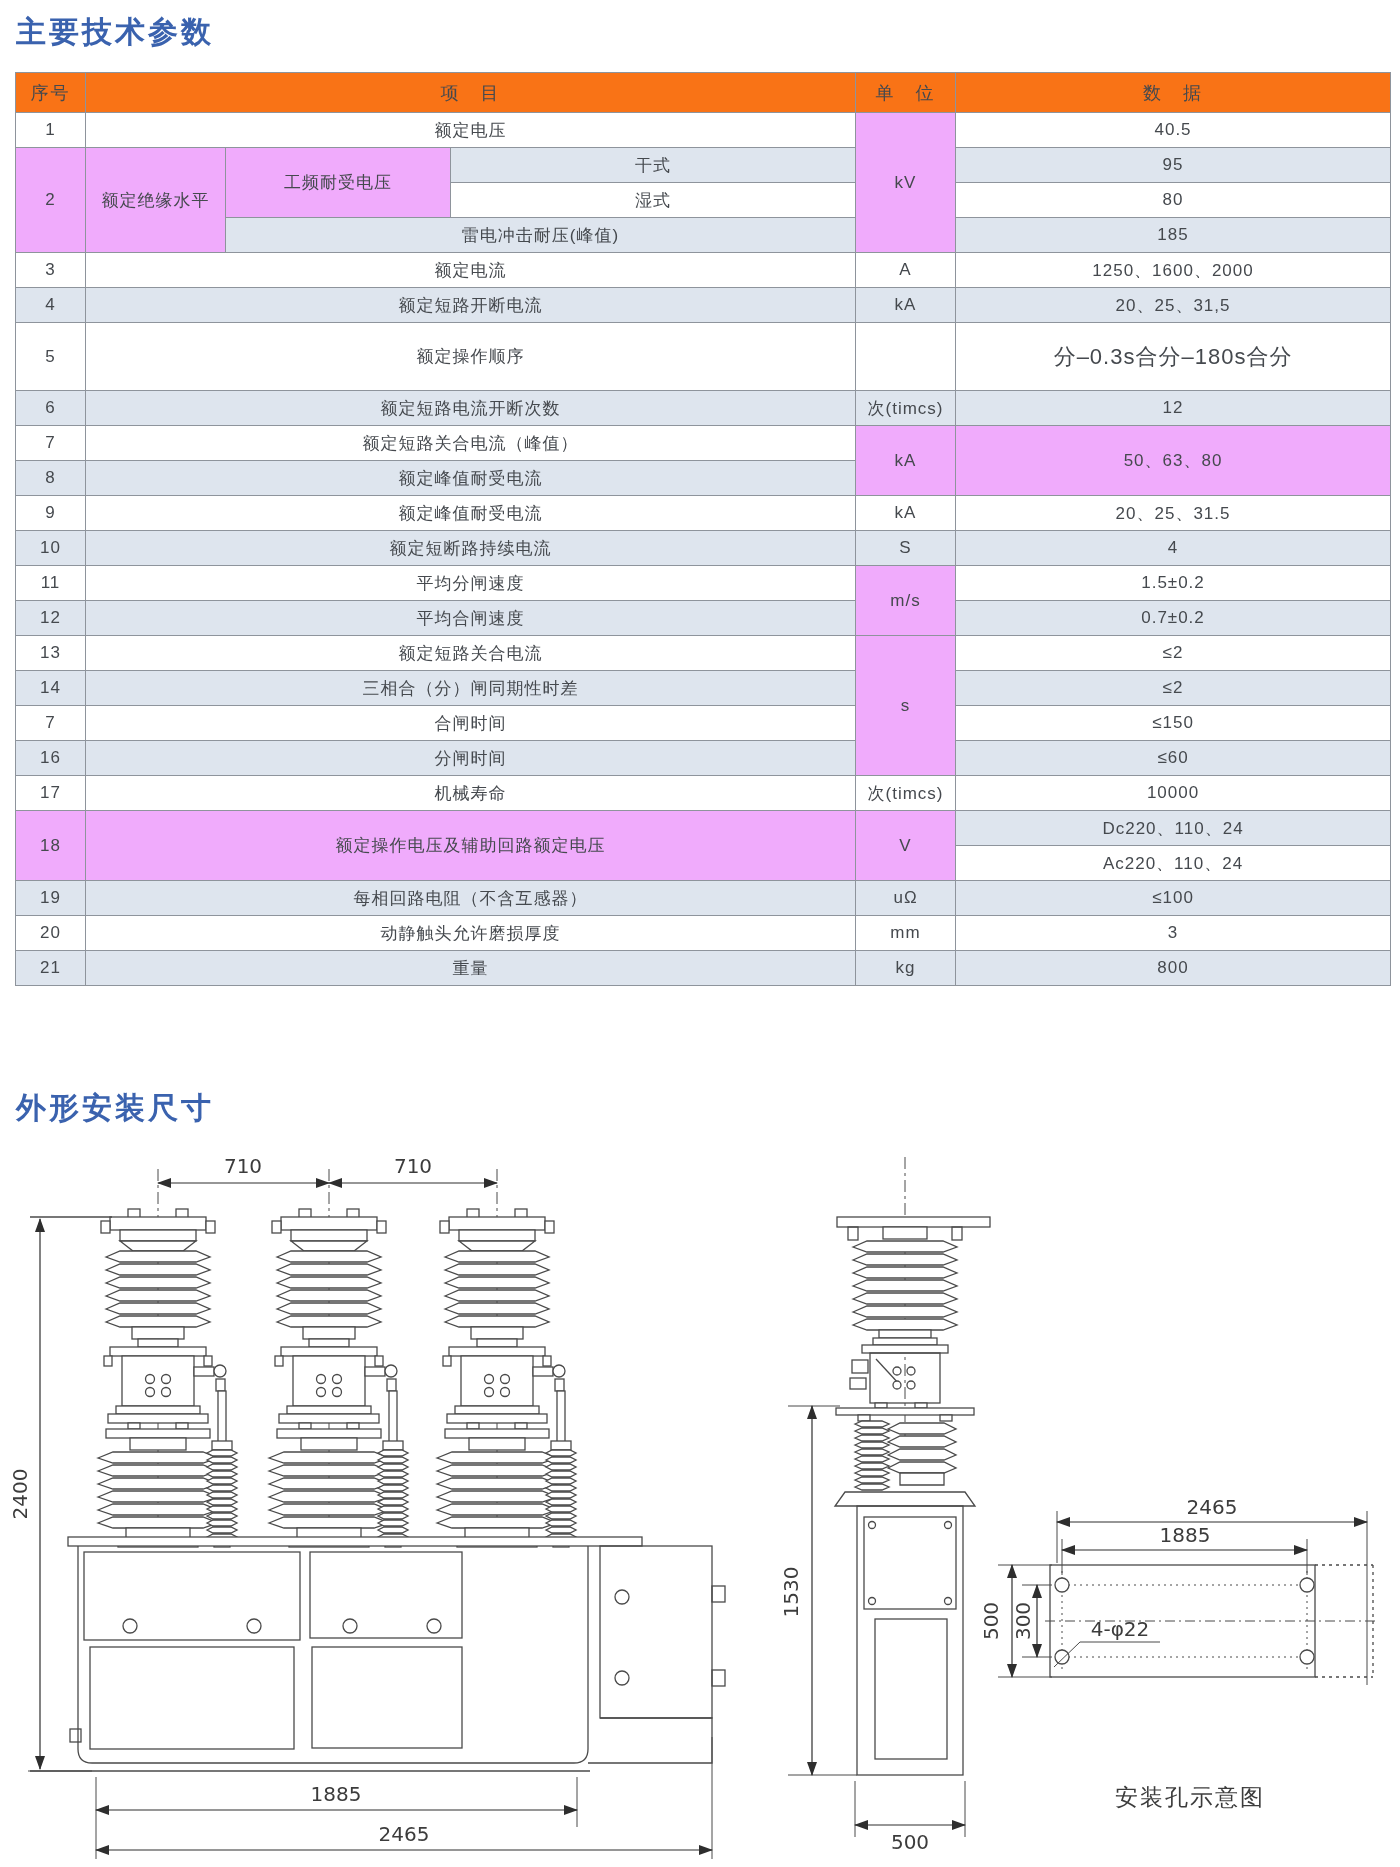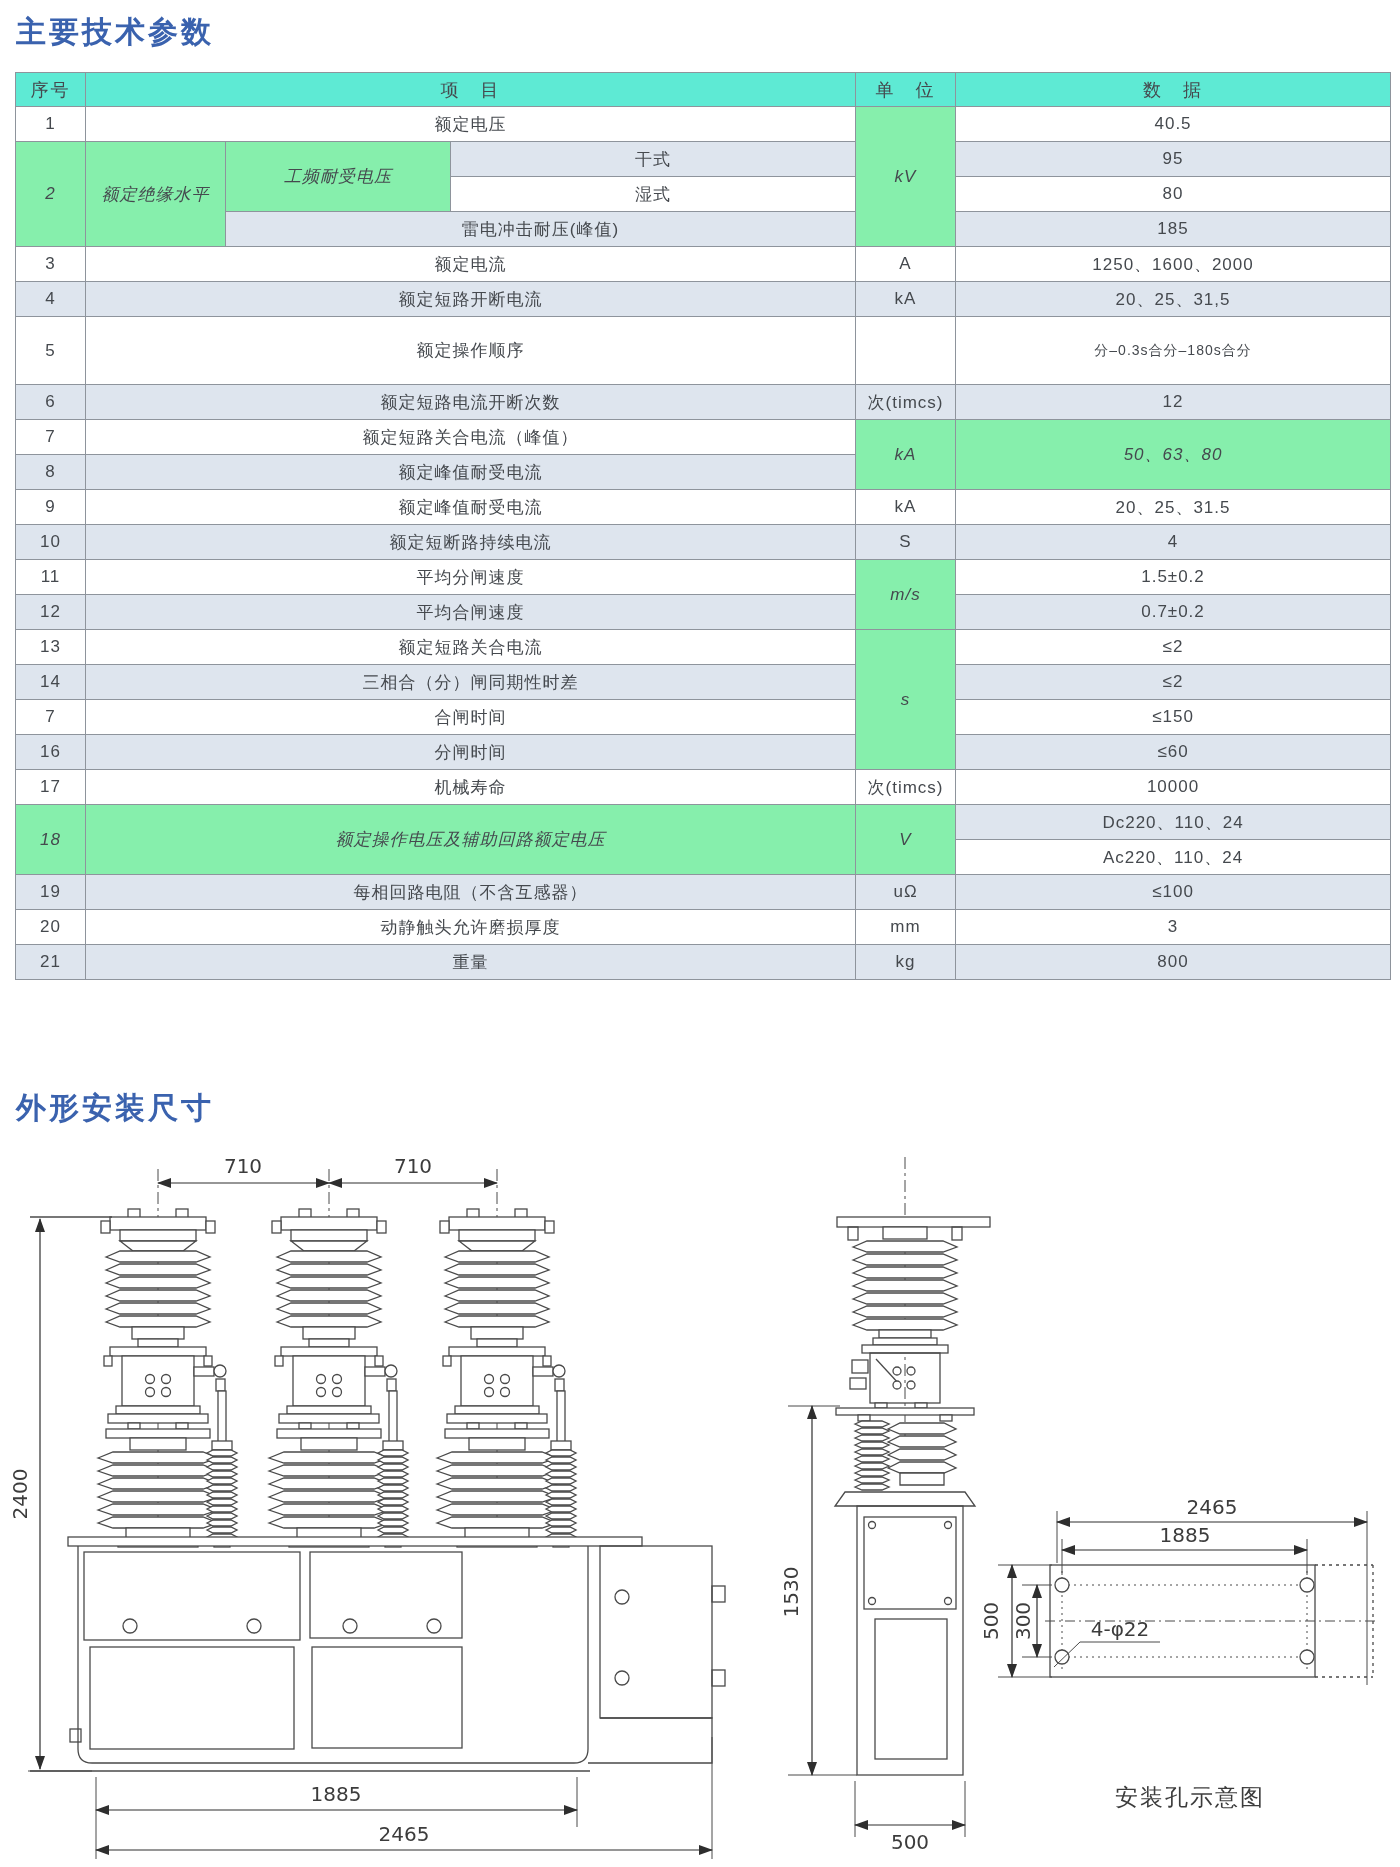--- a/index.html
+++ b/index.html
@@ -17,29 +17,29 @@
   table.spec{
     position:absolute;left:15px;top:72px;width:1375px;
     border-collapse:collapse;table-layout:fixed;
     font-size:17px;color:#45494e;
   }
   table.spec td,table.spec th{
     border:1px solid #8e949c;text-align:center;vertical-align:middle;
     padding:0;font-weight:normal;letter-spacing:1px;
   }
   table.spec tr{height:35px;}
-  table.spec tr.hd{height:34px;background:#5eead4;margin-top:20px;}
+  table.spec tr.hd{height:40px;background:#f97316;margin-top:20px;}
   table.spec tr.hd th{font-size:18px;letter-spacing:2px;}
   table.spec tr.tall{height:68px;}
   table.spec tr.alt{background:#dee5ee;}
   td.l{text-align:left;padding-left:12px;}
   td.sub{text-align:left;padding-left:28px;}
   td.ind{text-align:left;padding-left:58px;font-family:Liberation Serif, serif;}
-  td.w{background:#86efac;font-style:italic;}
-  td.big{font-size:14px;letter-spacing:0;}
+  td.w{background:#f0abfc;}
+  td.big{font-size:22px;letter-spacing:0;}
   svg text{font-family:"DejaVu Sans","Liberation Sans",sans-serif;fill:#3c3c3c;}
   svg .dim{font-size:20px;}
   svg .cap{font-size:23px;letter-spacing:2px;}
   #drawing{position:absolute;left:0;top:1137px;}
 </style>
 </head>
 <body>
 
 <div id="title1" class="sec-title">主要技术参数</div>
 

